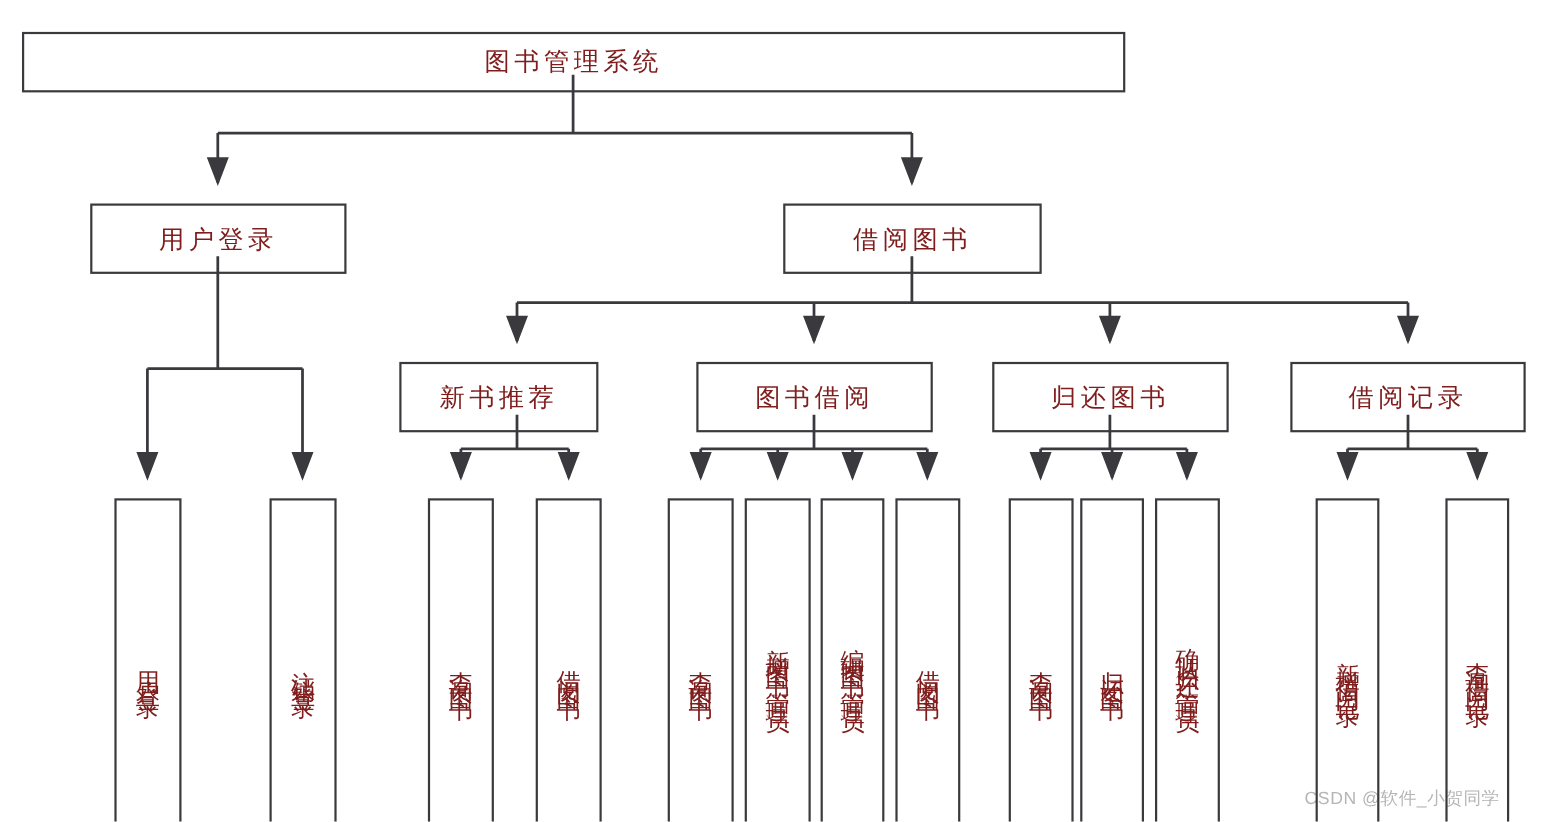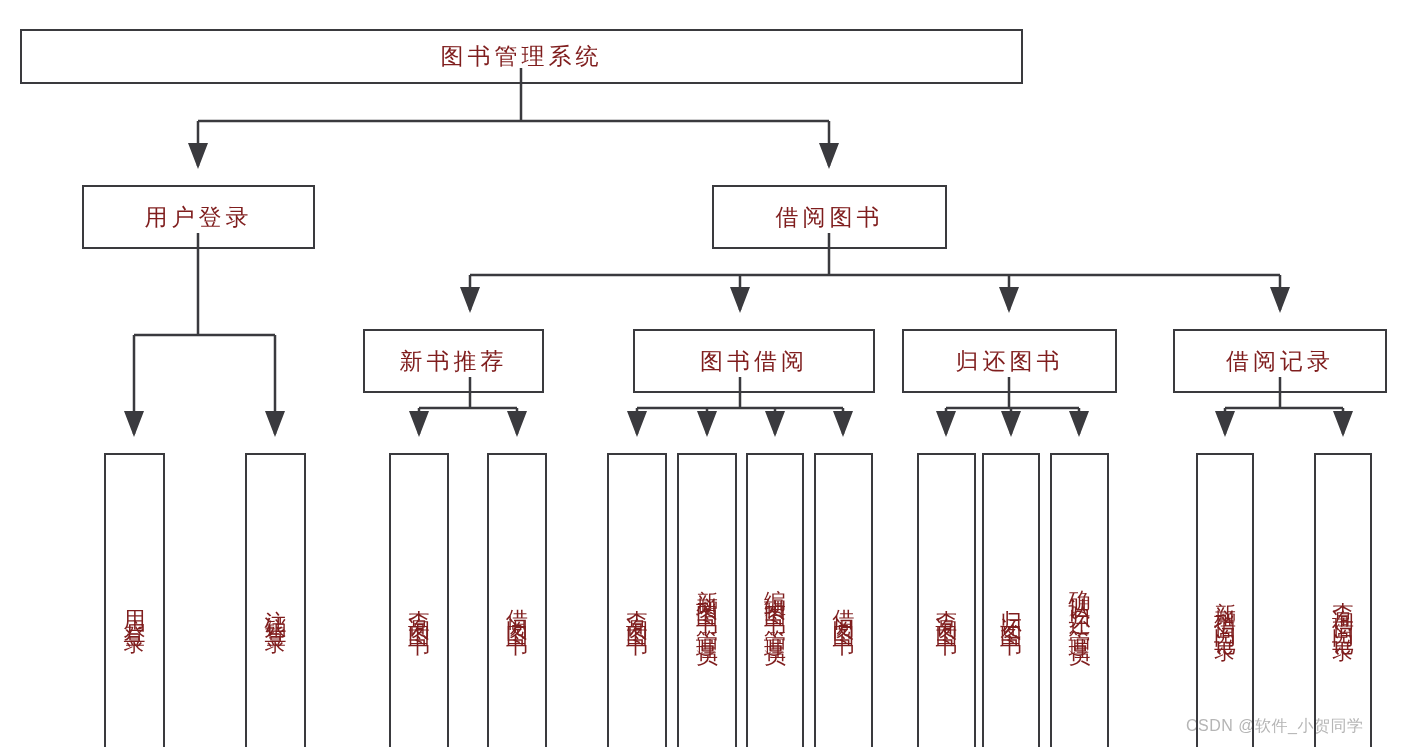--- a/index.html
+++ b/index.html
@@ -60,21 +60,21 @@
       M1215,411 L1235,411 L1225,437 Z
       M1333,411 L1353,411 L1343,437 Z"></path>
   </svg>
 
   <div class="node h" style="left:20px;top:13px;width:1003px;height:55px">图书管理系统</div>
 
   <div class="node h" style="left:82px;top:169px;width:233px;height:64px">用户登录</div>
   <div class="node h" style="left:712px;top:169px;width:235px;height:64px">借阅图书</div>
 
   <div class="node h" style="left:363px;top:313px;width:181px;height:64px">新书推荐</div>
-  <div class="node h" style="left:633px;top:313px;width:242px;height:64px">图书借阅</div>
+  <div class="node h" style="left:633px;top:313px;width:215px;height:64px">图书借阅</div>
   <div class="node h" style="left:902px;top:313px;width:215px;height:64px">归还图书</div>
   <div class="node h" style="left:1173px;top:313px;width:214px;height:64px">借阅记录</div>
 
   <div class="node v" style="left:104px;top:437px;width:61px;height:303px">用户登录</div>
   <div class="node v" style="left:245px;top:437px;width:61px;height:303px">注销登录</div>
 
   <div class="node v" style="left:389px;top:437px;width:60px;height:303px">查询图书</div>
   <div class="node v" style="left:487px;top:437px;width:60px;height:303px">借阅图书</div>
 
   <div class="node v" style="left:607px;top:437px;width:60px;height:303px">查询图书</div>

